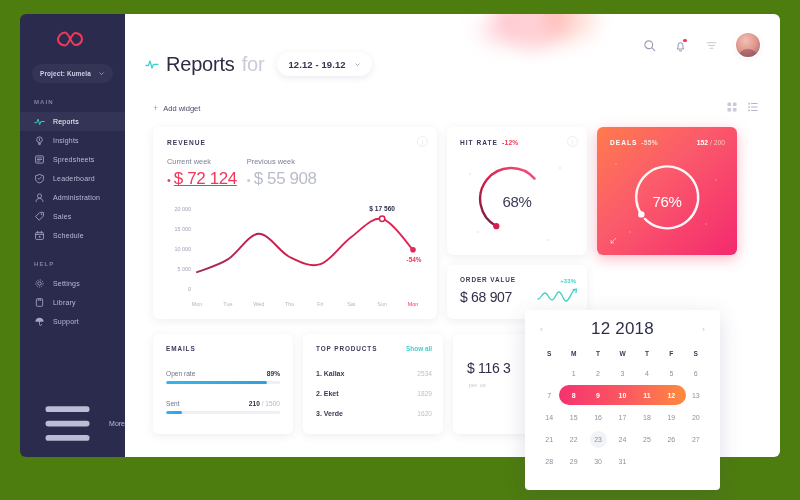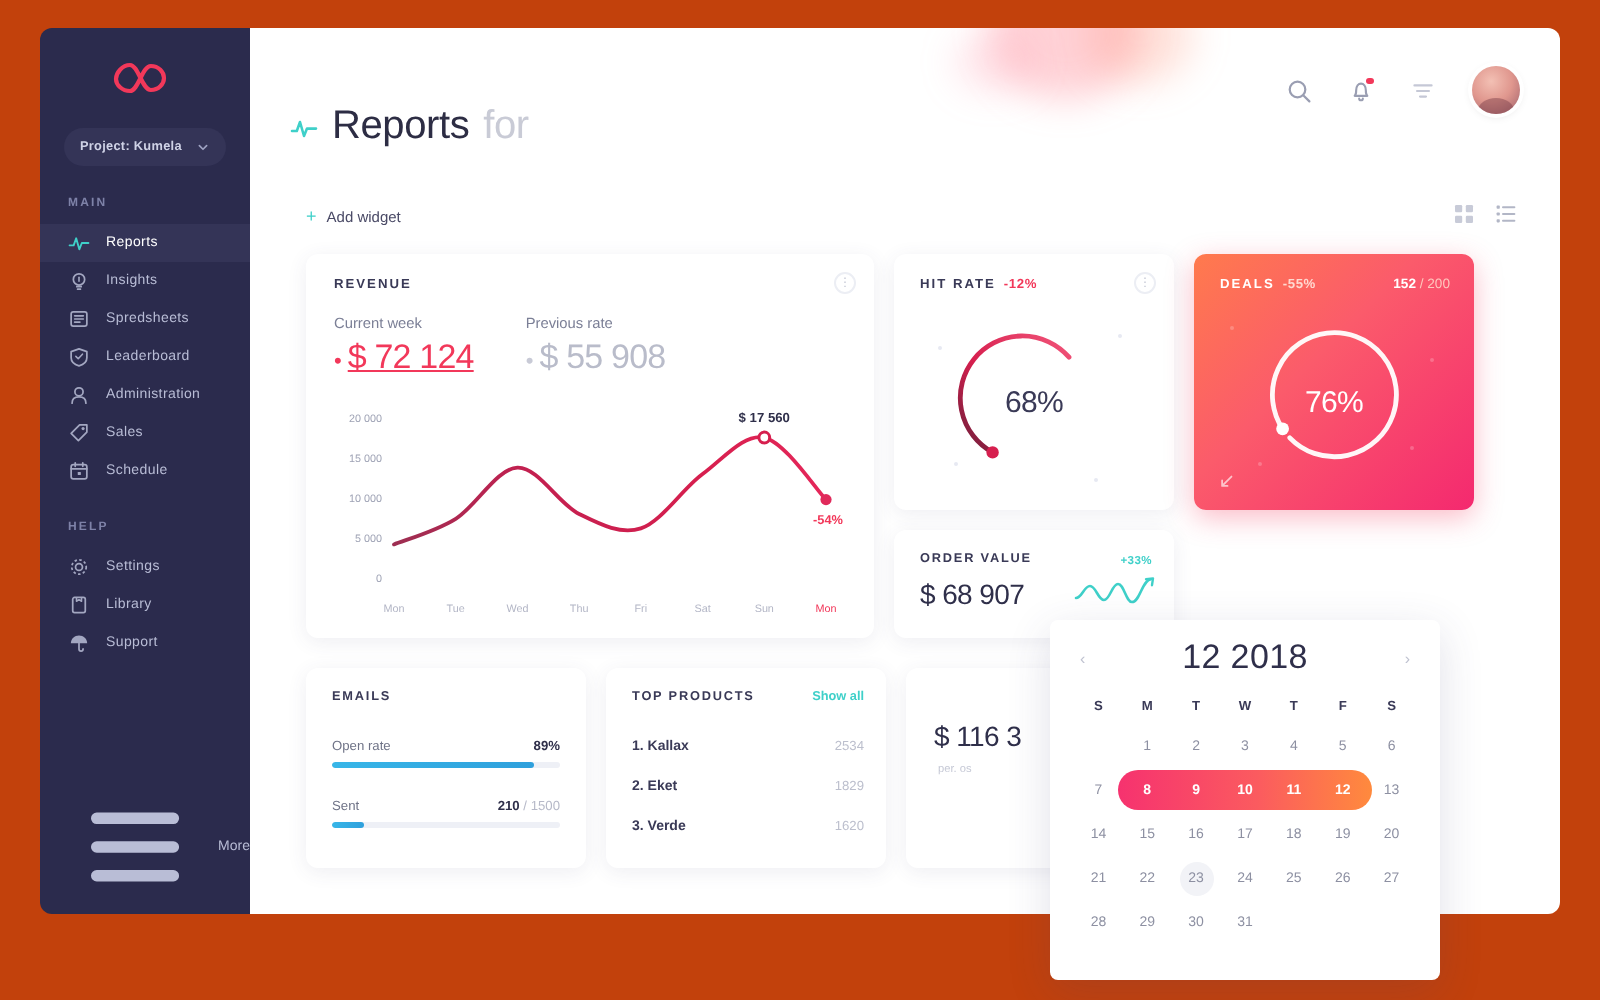--- a/index.html
+++ b/index.html
@@ -5,21 +5,21 @@
   * { box-sizing: border-box; margin: 0; padding: 0; }
   html, body {
     width: 800px; height: 500px;
     background: #ffffff;
     font-family: "Liberation Sans", sans-serif;
     overflow: hidden;
   }
   #app {
     position: relative;
     width: 800px; height: 500px;
-    background: #c2410c;
+    background: #4d7c0f;
   }
 
   
   #sidebar {
     position: absolute;
     left: 20px; top: 14px;
     width: 105px; height: 443px;
     background: #2b2b4d;
     border-radius: 6px 0 0 6px;
     overflow: hidden;
@@ -169,21 +169,21 @@
     width: 11px; height: 11px; border-radius: 50%;
     border: 1px solid #eceef4;
     display: flex; align-items: center; justify-content: center;
     cursor: pointer;
   }
   .kebab-dots { font-size: 6px; color: #c3c6d4; line-height: 4px; letter-spacing: 0; }
 
   
   #card-revenue { left: 28px; top: 113px; width: 284px; height: 192px; }
   .rev-head { position: absolute; left: 14px; top: 12px; }
-  .rev-cols { position: absolute; left: 14px; top: 30px; display: flex; gap: 26px; }
+  .rev-cols { position: absolute; left: 14px; top: 30px; display: flex; gap: 10px; }
   .rev-col-label { font-size: 7.4px; color: #7b7f96; margin-bottom: 3px; }
   .rev-val-row { display: flex; align-items: baseline; gap: 3px; }
   .rev-dot { font-size: 11px; line-height: 1; }
   .rev-dot.cur { color: #f2385a; }
   .rev-dot.prev { color: #c8cad6; }
   .rev-amount { font-size: 17px; letter-spacing: -.4px; }
   .rev-amount.cur { color: #f2385a; text-decoration: underline; }
   .rev-amount.prev { color: #b9bcca; }
 
   .chart-area { position: absolute; left: 10px; top: 72px; width: 266px; height: 112px; }
@@ -415,20 +415,26 @@
     <div class="blob blob-b"></div>
     <div class="blob blob-c"></div>
 
     <header class="topbar">
       <div class="title-row">
         <svg class="pulse-ico" viewBox="0 0 14 12">
           <path d="M1 7.5 L3.4 7.5 L5 3 L7 10 L8.5 6.3 L13 6.3" fill="none" stroke="#3fd0c9" stroke-width="1.3" stroke-linecap="round" stroke-linejoin="round"></path>
         </svg>
         <span class="page-title">Reports</span>
         <span class="page-title-sub">for</span>
+        <div class="date-pill">
+          <span class="dp-text">12.12 - 19.12</span>
+          <svg class="chev" viewBox="0 0 10 10">
+            <path d="M2.4 4 L5 6.6 L7.6 4" fill="none" stroke="#9196ad" stroke-width="1.2" stroke-linecap="round" stroke-linejoin="round"></path>
+          </svg>
+        </div>
       </div>
 
       <div class="topbar-icons">
         <svg class="tb-ico" viewBox="0 0 14 14">
           <circle cx="6.2" cy="6.2" r="4.2" fill="none" stroke="#9a9eb2" stroke-width="1.2"></circle>
           <path d="M9.4 9.4 L12.6 12.6" stroke="#9a9eb2" stroke-width="1.2" stroke-linecap="round"></path>
         </svg>
         <div class="tb-ico">
           <svg viewBox="0 0 14 14" width="13" height="13">
             <path d="M3.6 9.6 C3.6 9.6 4.4 9 4.4 6.6 C4.4 4.4 5.6 3 7 3 8.4 3 9.6 4.4 9.6 6.6 9.6 9 10.4 9.6 10.4 9.6 Z" fill="none" stroke="#9a9eb2" stroke-width="1.15" stroke-linejoin="round"></path>
@@ -473,21 +479,21 @@
 
       <div class="rev-cols">
         <div>
           <div class="rev-col-label">Current week</div>
           <div class="rev-val-row">
             <span class="rev-dot cur">•</span>
             <span class="rev-amount cur">$ 72 124</span>
           </div>
         </div>
         <div>
-          <div class="rev-col-label">Previous rate</div>
+          <div class="rev-col-label">Previous week</div>
           <div class="rev-val-row">
             <span class="rev-dot prev">•</span>
             <span class="rev-amount prev">$ 55 908</span>
           </div>
         </div>
       </div>
 
       <div class="chart-area" id="revenue-chart">
         <svg id="rev-svg" viewBox="0 0 266 112" width="266" height="112">
             <text x="28" y="92" text-anchor="end" font-size="5.4" fill="#9fa3b5" font-family="&quot;Liberation Sans&quot;, sans-serif">0</text>

